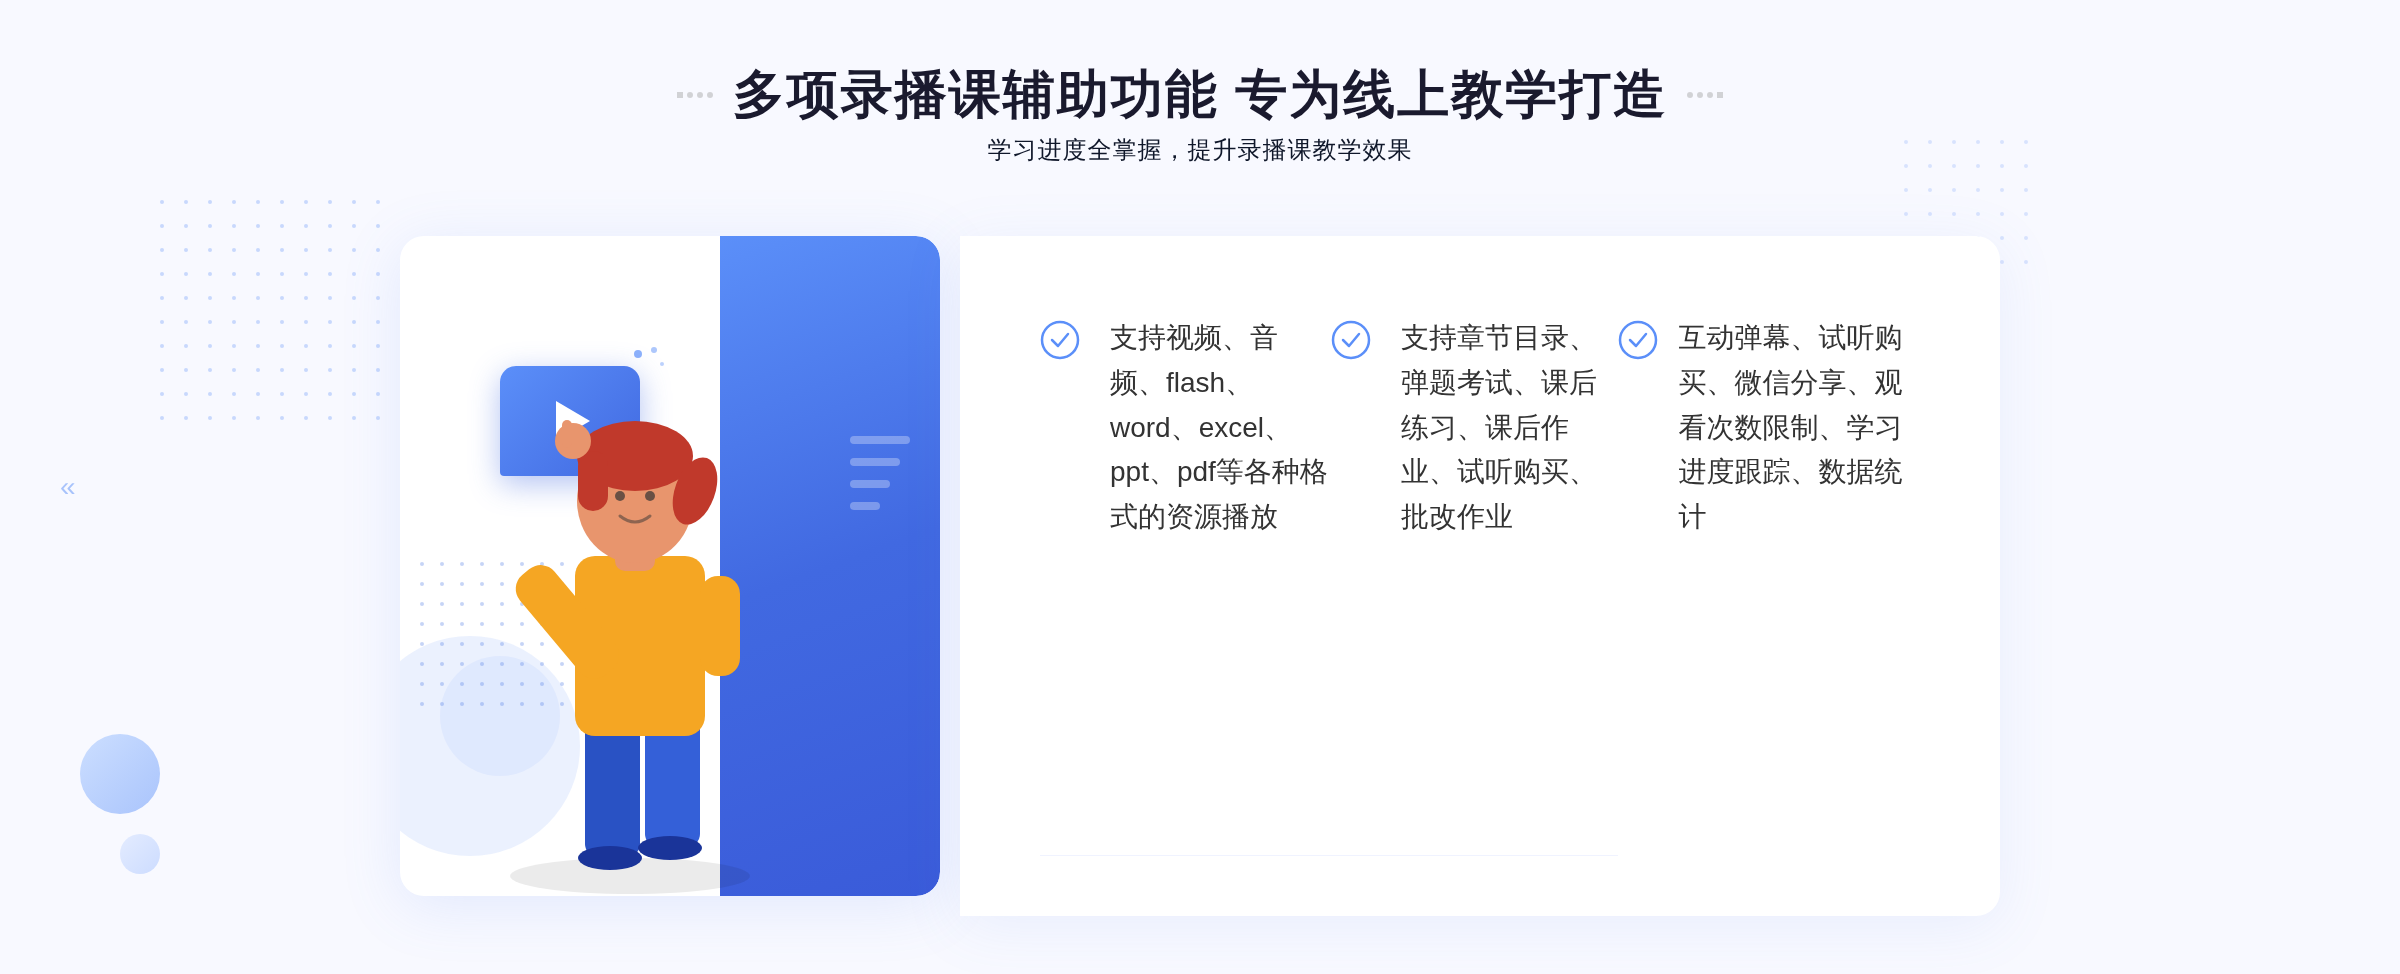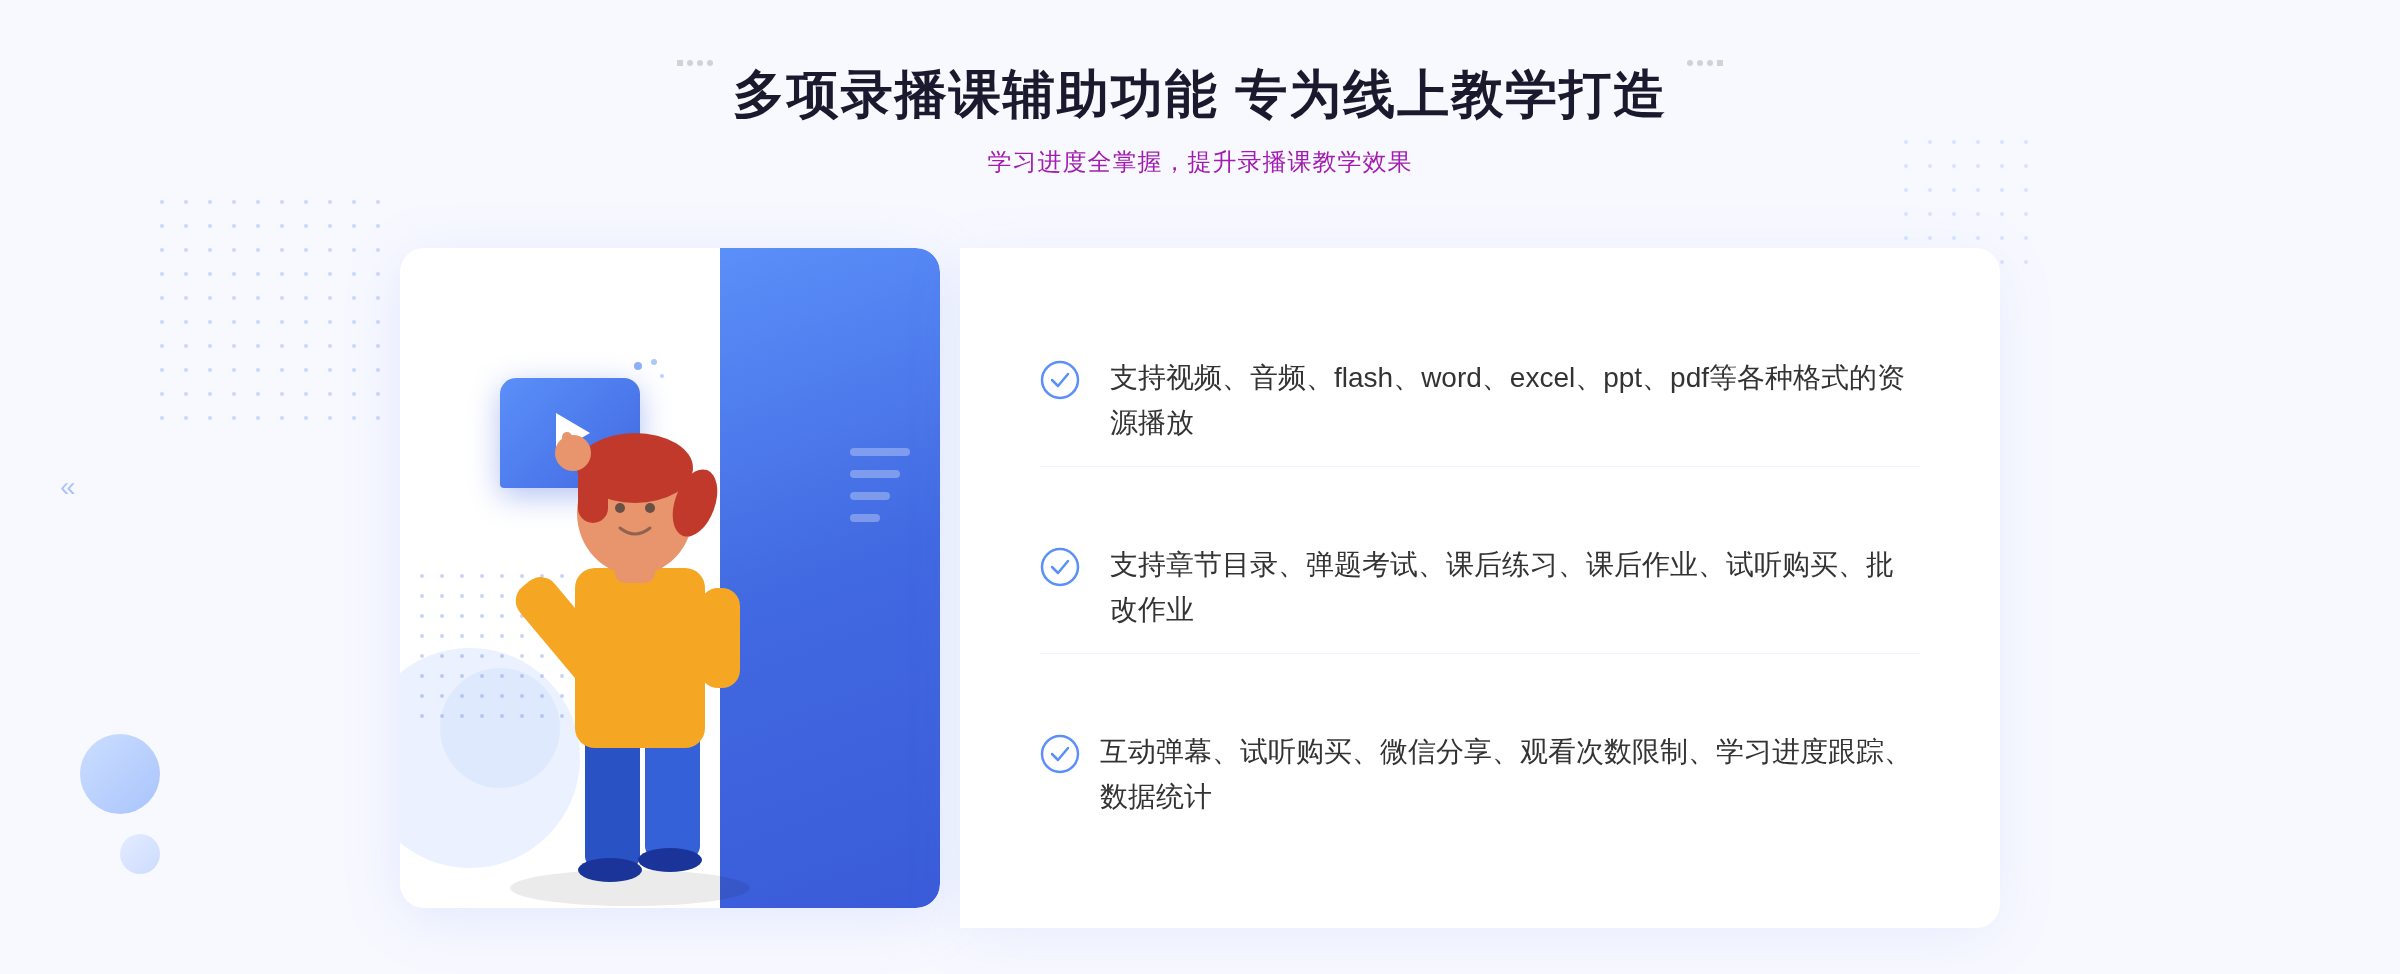--- a/index.html
+++ b/index.html
@@ -31,24 +31,24 @@
     
     .header-section {
       text-align: center;
       margin-bottom: 50px;
       position: relative;
       z-index: 2;
     }
 
     .header-title-row {
       display: flex;
-      align-items: flex-start;
+      align-items: center;
       justify-content: center;
       gap: 20px;
-      margin-bottom: 16px;
+      margin-bottom: 4px;
     }
 
     .title-decorators {
       display: flex;
       align-items: center;
       gap: 4px;
       opacity: 0.4;
     }
 
     .title-decorators span {
@@ -67,21 +67,21 @@
 
     .main-title {
       font-size: 52px;
       font-weight: 600;
       color: #1a1a2e;
       letter-spacing: 2px;
     }
 
     .sub-title {
       font-size: 24px;
-      color: #a21caf;
+      color: #0f172a;
       letter-spacing: 1px;
     }
 
     
     .content-area {
       display: flex;
       width: 1600px;
       min-height: 700px;
       position: relative;
       z-index: 2;
@@ -158,21 +158,21 @@
       opacity: 0.6;
     }
 
     
     .right-panel {
       flex: 1;
       background: #fff;
       border-radius: 0 24px 24px 0;
       padding: 60px 80px;
       display: flex;
-      flex-direction: column;
+      flex-direction: row;
       justify-content: space-around;
       box-shadow: 0 10px 60px rgba(100, 140, 240, 0.1);
       margin-top: 20px;
       margin-left: -20px;
       z-index: 1;
     }
 
     .feature-item {
       display: flex;
       align-items: flex-start;

